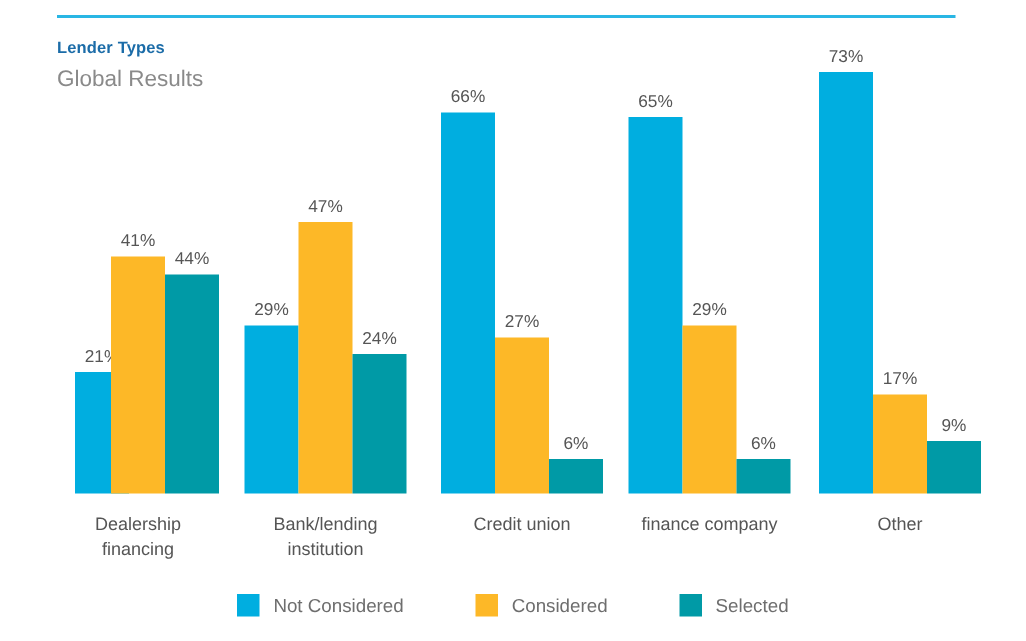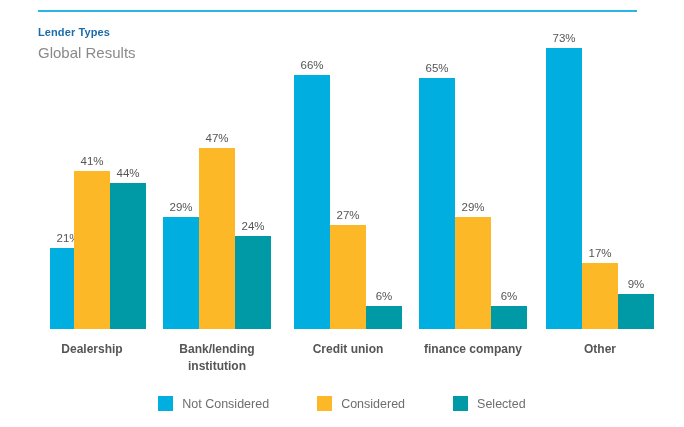--- a/index.html
+++ b/index.html
@@ -87,21 +87,20 @@
     white-space: nowrap;
   }
   .cat-label {
     position: absolute;
     top: 341px;
     text-align: center;
     font-size: 12px;
     color: #555555;
     line-height: 17px;
     width: 160px;
-    font-weight: bold;
   }
   .legend {
     position: absolute;
     left: 0;
     top: 396px;
     width: 684px;
     display: flex;
     justify-content: center;
     align-items: center;
     gap: 0px;
@@ -145,20 +144,21 @@
           <div class="bar s1" title="Considered: 41%" style="height: 158px; background: rgb(253, 184, 39);"></div>
           <div class="bar-label" style="bottom: 162px;">41%</div>
         </div>
         <div class="bar-wrap" style="left: 72px; height: 281px;">
           <div class="bar s2" title="Selected: 38%" style="height: 146px; background: rgb(0, 154, 166);"></div>
           <div class="bar-label" style="bottom: 150px;">44%</div>
         </div>
       </div>
       <div class="cat-label" style="left: 12px;">
         <div>Dealership</div>
+        <div>financing</div>
       </div>
       <div class="bar-group" style="left: 163px; width: 108px;">
         <div class="bar-wrap" style="left: 0px; height: 281px;">
           <div class="bar s0" title="Not Considered: 29%" style="height: 112px; background: rgb(0, 174, 224);"></div>
           <div class="bar-label" style="bottom: 116px;">29%</div>
         </div>
         <div class="bar-wrap" style="left: 36px; height: 281px;">
           <div class="bar s1" title="Considered: 47%" style="height: 181px; background: rgb(253, 184, 39);"></div>
           <div class="bar-label" style="bottom: 185px;">47%</div>
         </div>

